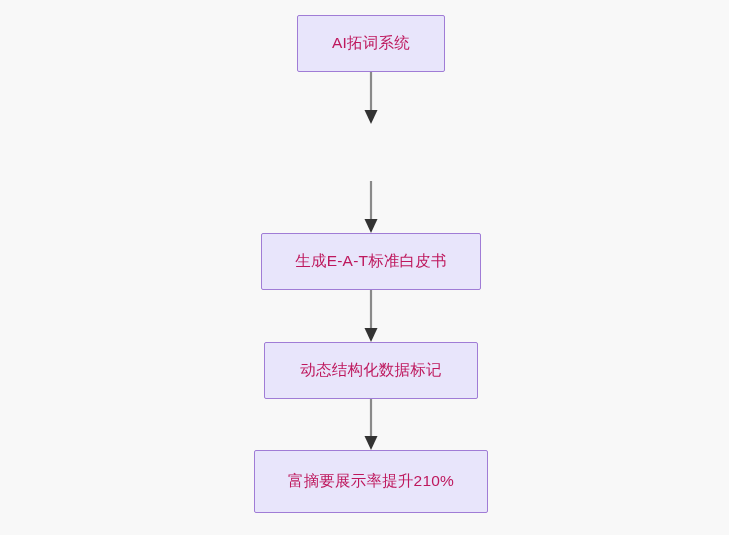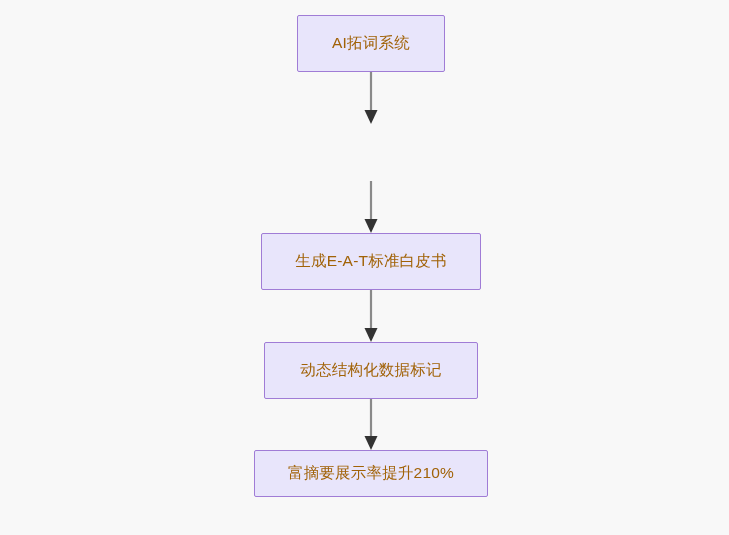--- a/index.html
+++ b/index.html
@@ -26,21 +26,21 @@
     border: 1.6px solid #a07cd6;
     border-radius: 2px;
     display: flex;
     align-items: center;
     justify-content: center;
     text-align: center;
   }
   .node-label {
     font-size: 15.5px;
     line-height: 1.2;
-    color: #a16207;
+    color: #be185d;
     letter-spacing: 0.2px;
     white-space: nowrap;
   }
   .edge {
     position: absolute;
     width: 26px;
     pointer-events: none;
   }
   .edge svg {
     display: block;
@@ -58,21 +58,21 @@
 
 
   <div class="node" style="left:264px; top:342px; width:214px; height:57px;">
     <span class="node-label">动态结构化数据标记</span>
   </div>
 
   <div class="node" style="left:261px; top:233px; width:220px; height:57px;">
     <span class="node-label">生成E-A-T标准白皮书</span>
   </div>
 
-  <div class="node" style="left:254px; top:450px; width:234px; height:47px;">
+  <div class="node" style="left:254px; top:450px; width:234px; height:63px;">
     <span class="node-label">富摘要展示率提升210%</span>
   </div>
 
   <div class="edge" style="left:358px; top:72px; height:52px;">
     <svg width="26" height="52" viewBox="0 0 26 52">
       <line x1="13" y1="0" x2="13" y2="44" stroke="#8a8a8a" stroke-width="2.2"></line>
       <polygon points="13,52 6.5,38 19.5,38" fill="#333333"></polygon>
     </svg>
   </div>
 

